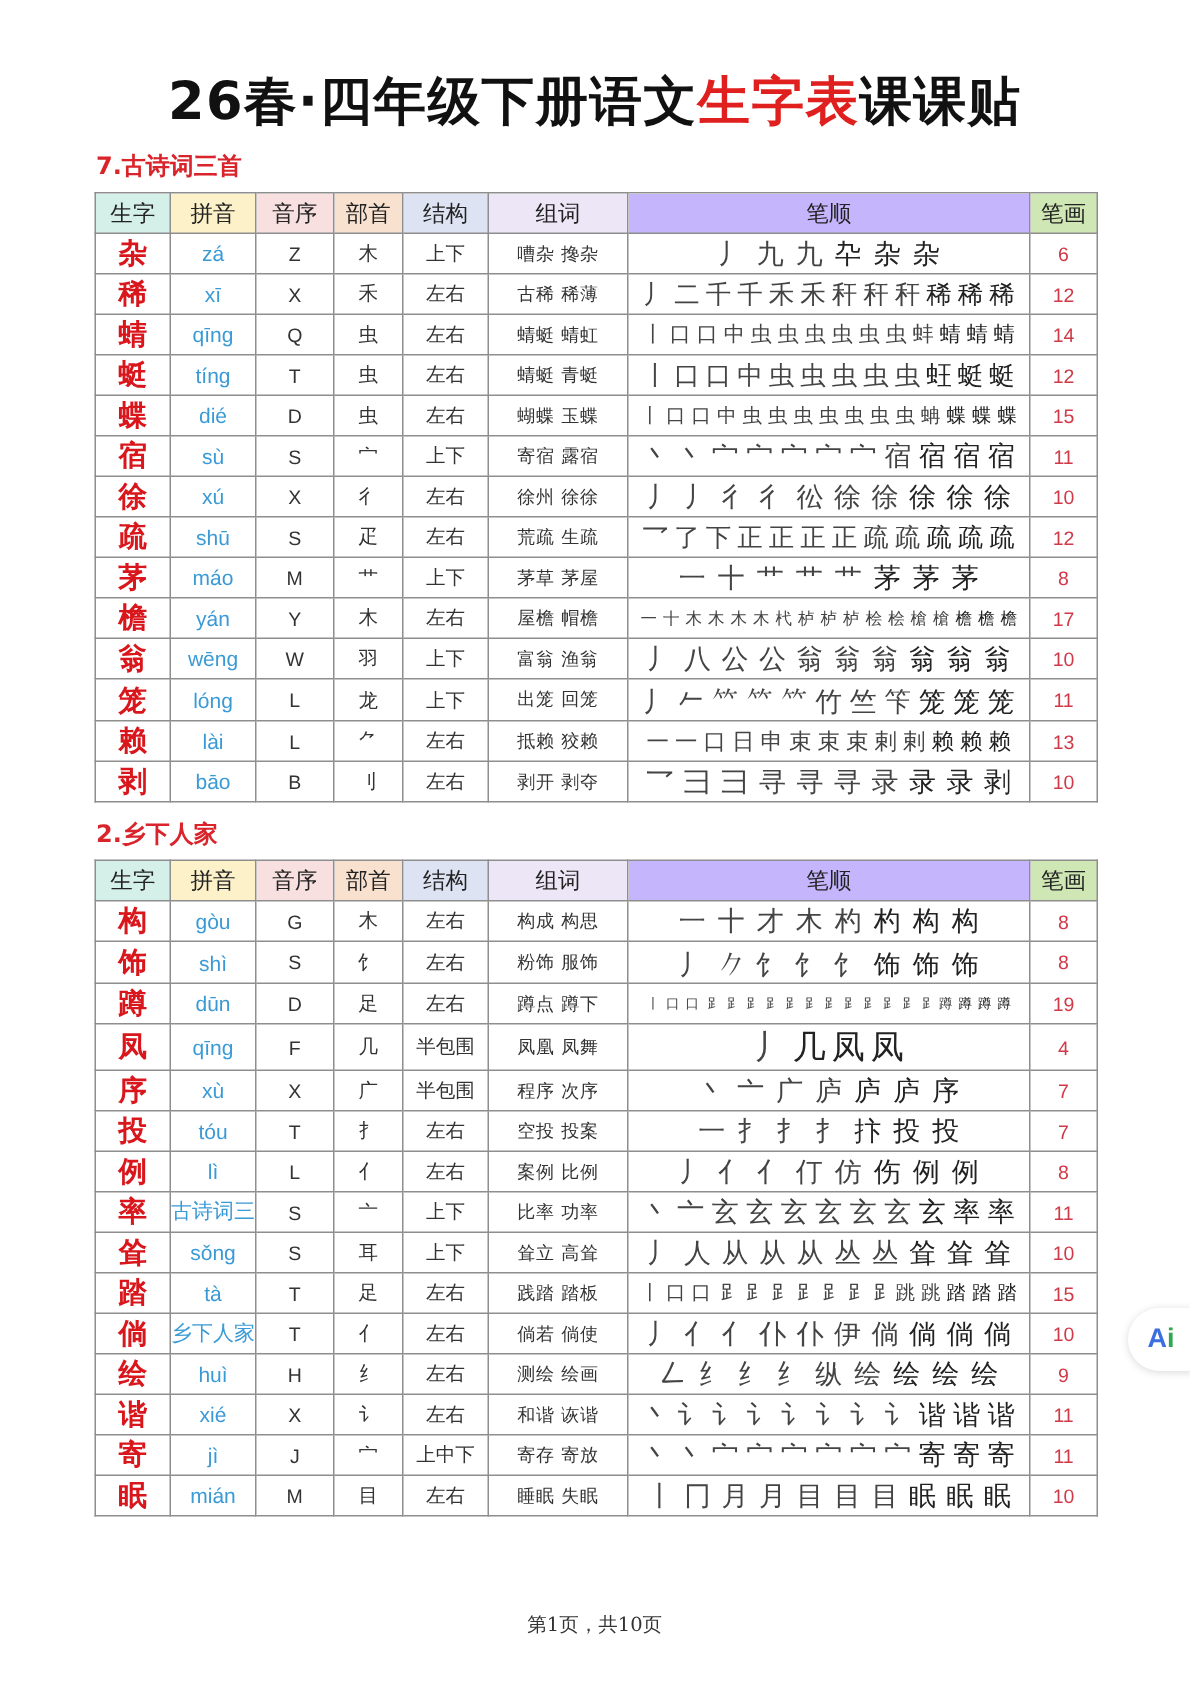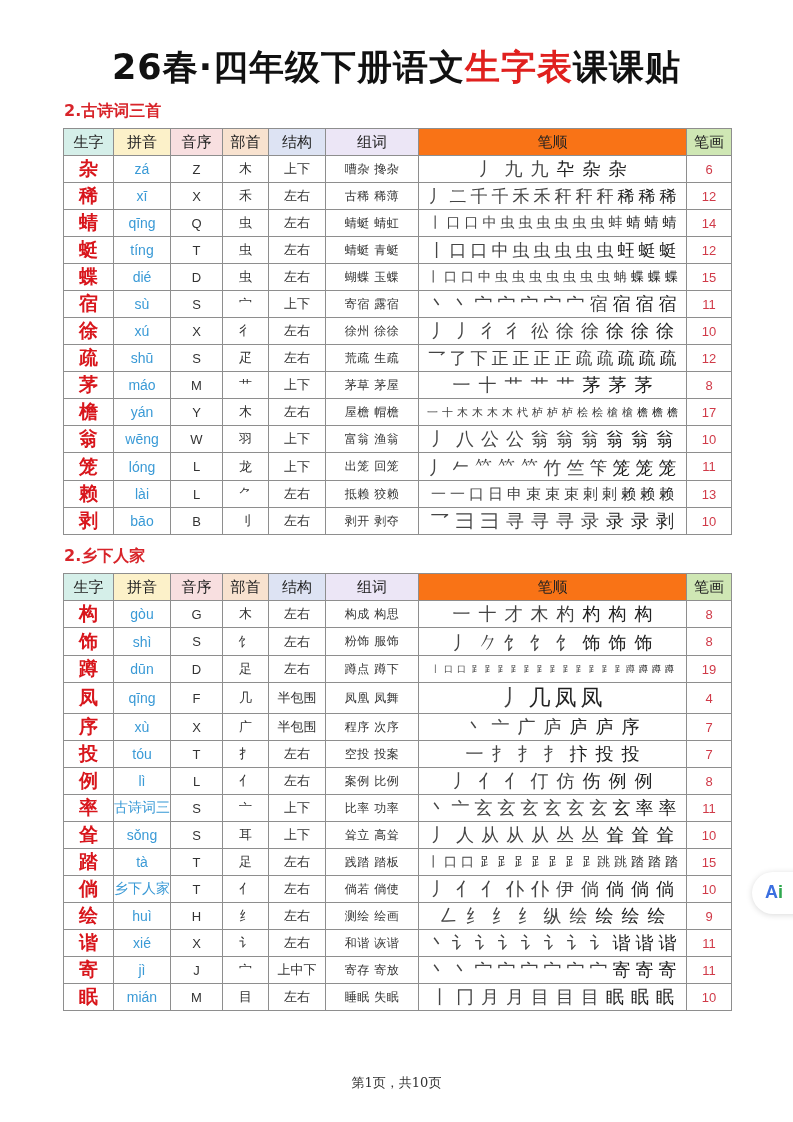--- a/index.html
+++ b/index.html
@@ -17,21 +17,21 @@
                 text-align:center; vertical-align:middle; overflow:hidden; white-space:nowrap; }
   table.words th { height:26px; font-size:15px; font-weight:normal; color:#222;
                    font-family:"DejaVu Serif", serif; }
   table.words td { height:26px; }
   th.h-char { background:#d5efe9; }
   th.h-pinyin { background:#fcf1c9; }
   th.h-order { background:#f8dfe0; }
   th.h-radical { background:#f8e2cf; }
   th.h-struct { background:#dde3f3; }
   th.h-words { background:#ece6f6; }
-  th.h-strokes { background:#f97316; }
+  th.h-strokes { background:#c4b5fd; }
   th.h-count { background:#cfe7b4; }
   td.c-char { color:#d8161c; font-size:19px; font-weight:bold;
               font-family:"DejaVu Serif", serif; }
   td.c-pinyin { color:#3a9ad6; font-size:14px; font-family:"Liberation Sans", sans-serif; }
   td.c-order { font-size:13px; color:#333; font-family:"Liberation Sans", sans-serif; }
   td.c-radical { font-size:13px; color:#333; font-family:"DejaVu Serif", serif; }
   td.c-struct { font-size:13px; color:#333; font-family:"DejaVu Serif", serif; }
   td.c-words { font-size:12px; color:#333; font-family:"DejaVu Serif", serif; letter-spacing:0.5px; }
   td.c-strokes { text-align:left; padding-left:6px; color:#333; font-family:Liberation Mono, monospace; }
   td.c-strokes span.s { display:inline-block; text-align:center; }
@@ -44,21 +44,21 @@
   .ai-btn .ai-glyph { position:absolute; left:13px; top:10px; font-size:18px;
             font-weight:bold; font-family:"Liberation Sans", sans-serif; }
   .ai-glyph .a { color:#3b6fe0; }
   .ai-glyph .i { color:#2fa84f; }
 </style>
 </head>
 <body>
 
 <div class="title"><span>26春·四年级下册语文</span><span class="red">生字表</span><span>课课贴</span></div>
 
-<div class="section-title" style="top:101px;">2.古诗词三首</div>
+<div class="section-title" style="top:101px;">7.古诗词三首</div>
 <table class="words" id="table0" style="top:128px;">
     <colgroup>
       <col style="width: 50px;">
       <col style="width: 57px;">
       <col style="width: 52px;">
       <col style="width: 46px;">
       <col style="width: 57px;">
       <col style="width: 93px;">
       <col style="width: 268px;">
       <col style="width: 45px;">

